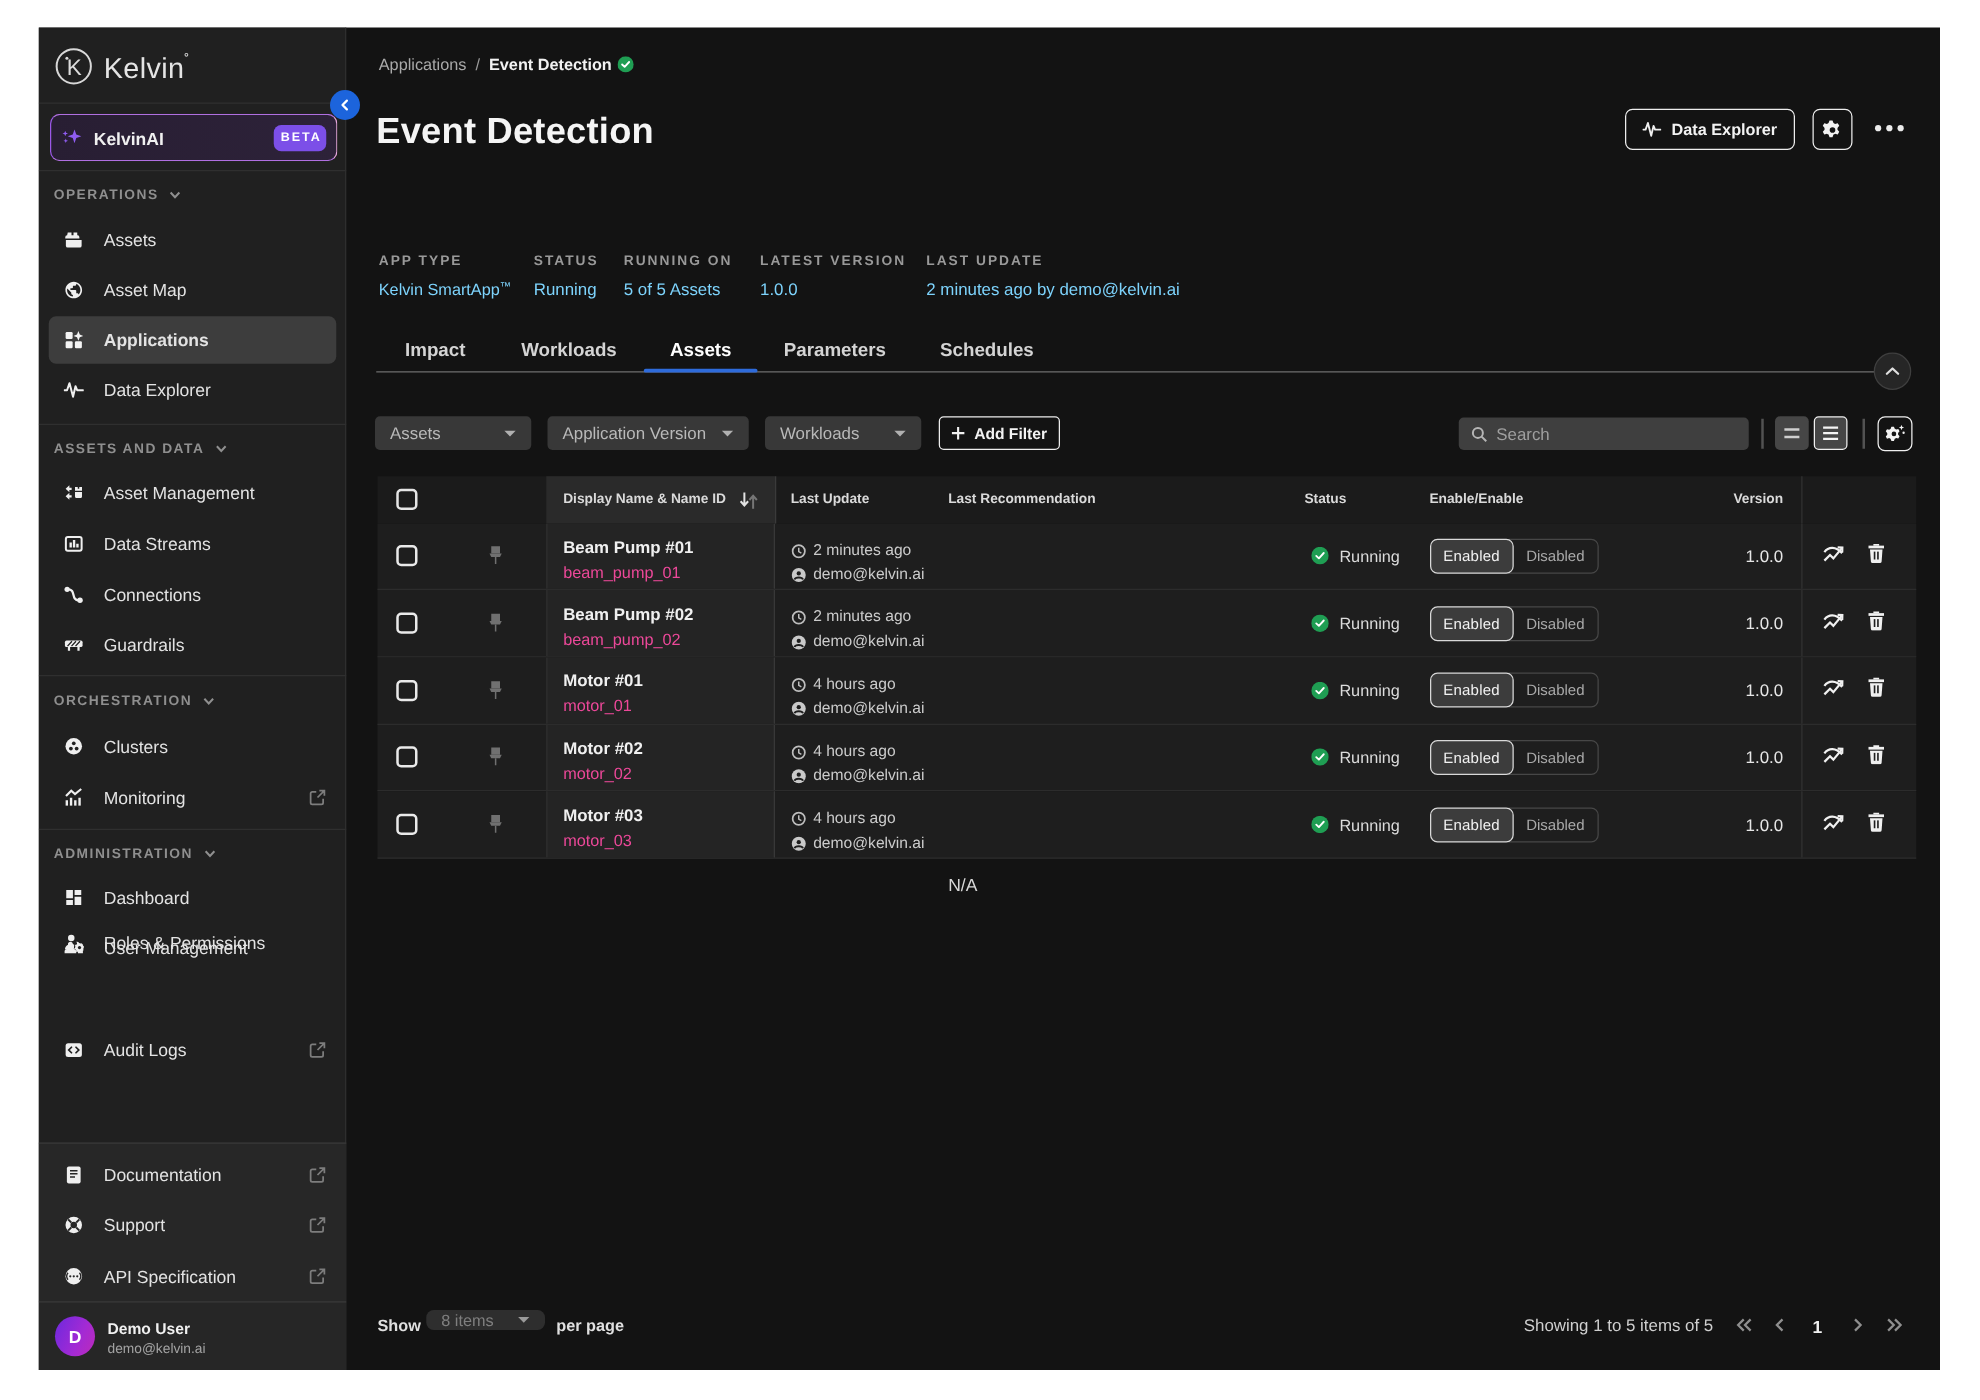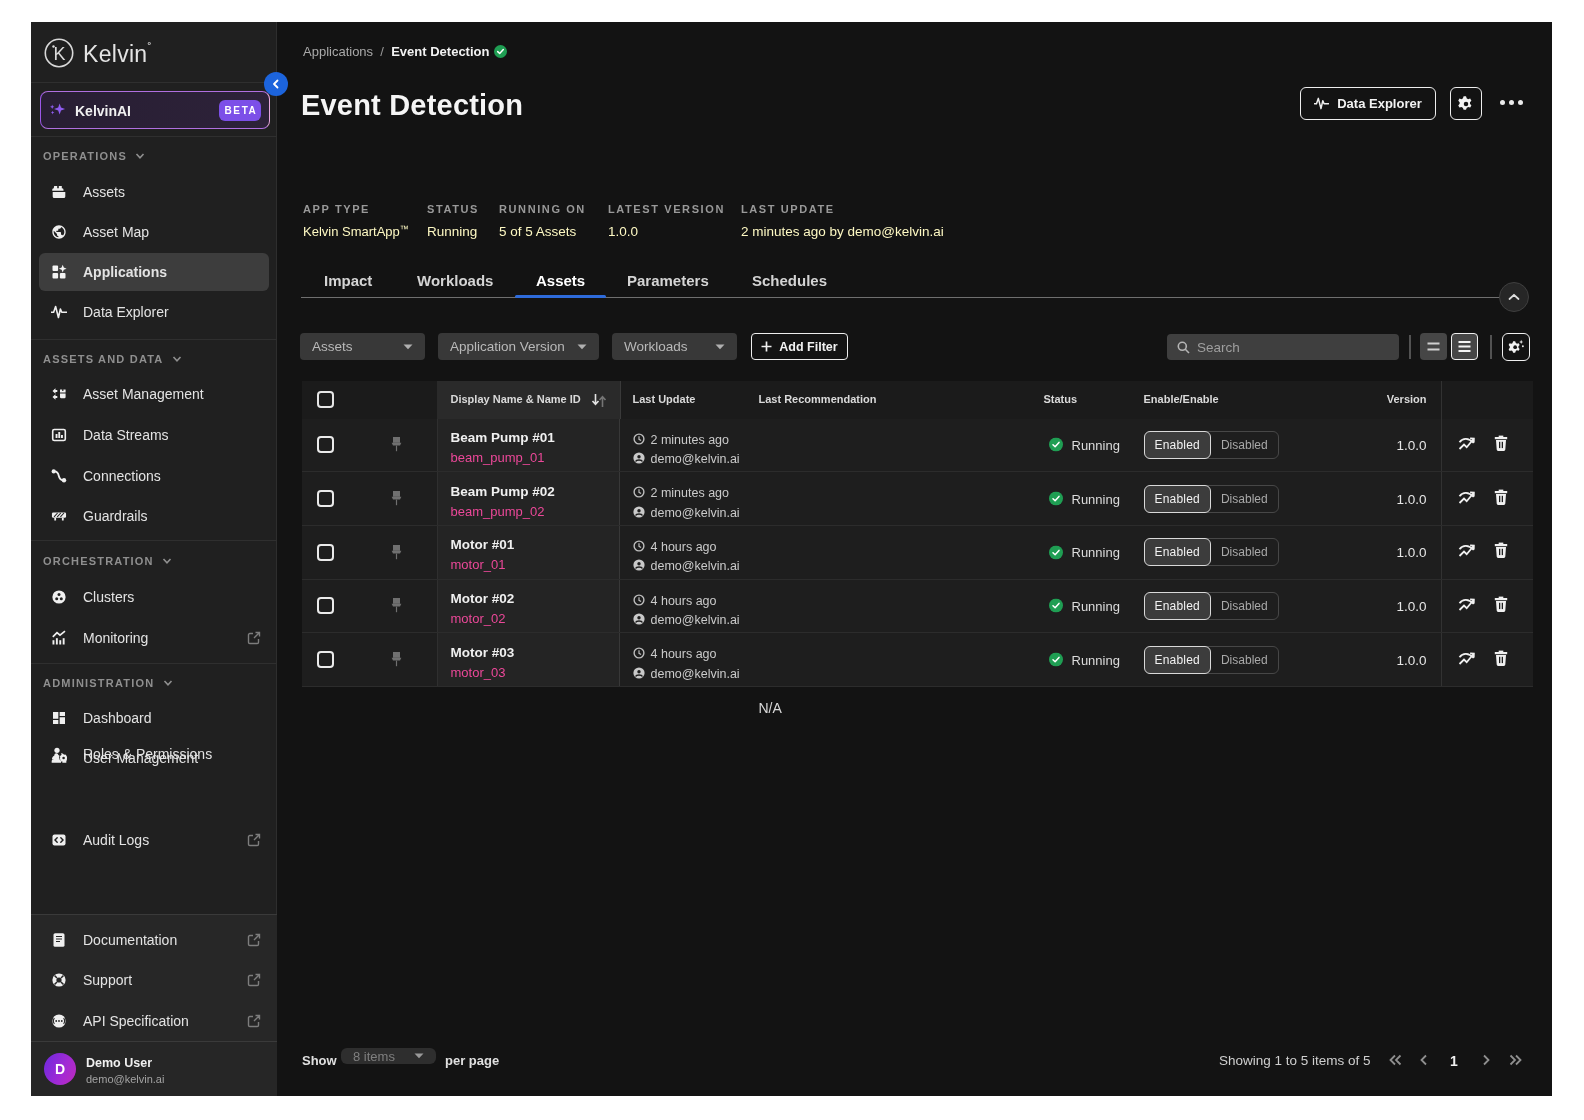--- a/index.html
+++ b/index.html
@@ -8,31 +8,31 @@
 .abs { position:absolute; }
 
 #side { position:absolute; left:0; top:0; width:246px; height:1074px; background:#202020; border-right:1px solid #2e2e2e; }
 .sdiv { position:absolute; left:0; width:246px; height:1px; background:#2f2f2f; }
 .navitem { position:absolute; left:20px; height:20px; display:flex; align-items:center; color:#e3e3e3; font-size:14px; }
 .navitem .ic { width:16px; height:16px; margin-right:16px; flex:0 0 16px; display:flex; align-items:center; justify-content:center; }
 .sechead { position:absolute; left:12px; font-size:11px; font-weight:bold; letter-spacing:1.2px; color:#8f8f8f; display:flex; align-items:center; }
 .extlink { position:absolute; left:216px; width:14px; height:14px; }
 .t { position:absolute; white-space:nowrap; }
 .mlabel { font-size:11px; font-weight:bold; letter-spacing:1.6px; color:#999999; }
-.mval { font-size:13.5px; color:#fef9c3; }
+.mval { font-size:13.5px; color:#7dd3fc; }
 .tab { font-size:15px; font-weight:bold; color:#d4d4d4; }
 .dd { position:absolute; height:27px; background:#383838; border-radius:4px; color:#b9b9b9; font-size:13.5px; display:flex; align-items:center; padding:0 12px; justify-content:space-between; }
 .hdr { font-size:11px; font-weight:bold; color:#dadada; }
 .row { position:absolute; left:270.5px; width:1231px; height:53.7px; background:#1e1e1e; border-bottom:1px solid #2c2c2c; }
 .sortbg { position:absolute; left:135px; top:0; width:183px; height:100%; background:#242424; border-left:1px solid #2f2f2f; border-right:1px solid #383838; }
 .vline2 { position:absolute; left:1139px; top:0; width:1px; height:100%; background:#323232; }
 .cb { position:absolute; left:15px; top:50%; margin-top:-8.5px; width:17px; height:17px; border:2px solid #eaeaea; border-radius:4px; }
 .nm1 { position:absolute; left:149px; top:11.5px; font-size:13.5px; font-weight:bold; color:#f0f0f0; }
 .nm2 { position:absolute; left:149px; top:31.5px; font-size:13px; color:#ec4899; }
-.lu { position:absolute; left:331px; font-size:12.5px; color:#cbcbcb; display:flex; align-items:flex-start; gap:6px; }
+.lu { position:absolute; left:331px; font-size:12.5px; color:#cbcbcb; display:flex; align-items:flex-end; gap:6px; }
 .na { position:absolute; left:457px; top:50%; transform:translateY(-50%); font-size:14px; color:#d8d8d8;margin-top:48px; }
 .strow { position:absolute; left:747px; top:50%; transform:translateY(-50%); display:flex; align-items:center; gap:9px; font-size:13px; color:#dcdcdc; }
 .tgl { position:absolute; left:842px; top:50%; margin-top:-14px; height:28px; display:flex; }
 .tgl .on { height:28px; padding:0 10px; letter-spacing:0.2px; background:#3c3c3c; border:1.5px solid #d9d9d9; border-radius:6px; display:flex; align-items:center; font-size:12px; color:#f2f2f2; position:relative; z-index:2; }
 .tgl .off { height:28px; padding:0 10px; margin-left:-4px; background:transparent; border:1px solid #474747; border-radius:0 6px 6px 0; display:flex; align-items:center; font-size:12px; color:#a9a9a9; padding-left:13px; }
 .ver { position:absolute; left:1045px; top:50%; transform:translateY(-50%); width:80px; text-align:right; font-size:13.5px; color:#e6e6e6; }
 .act { position:absolute; top:50%; transform:translateY(-50%); }
 </style>
 </head>
 <body>

